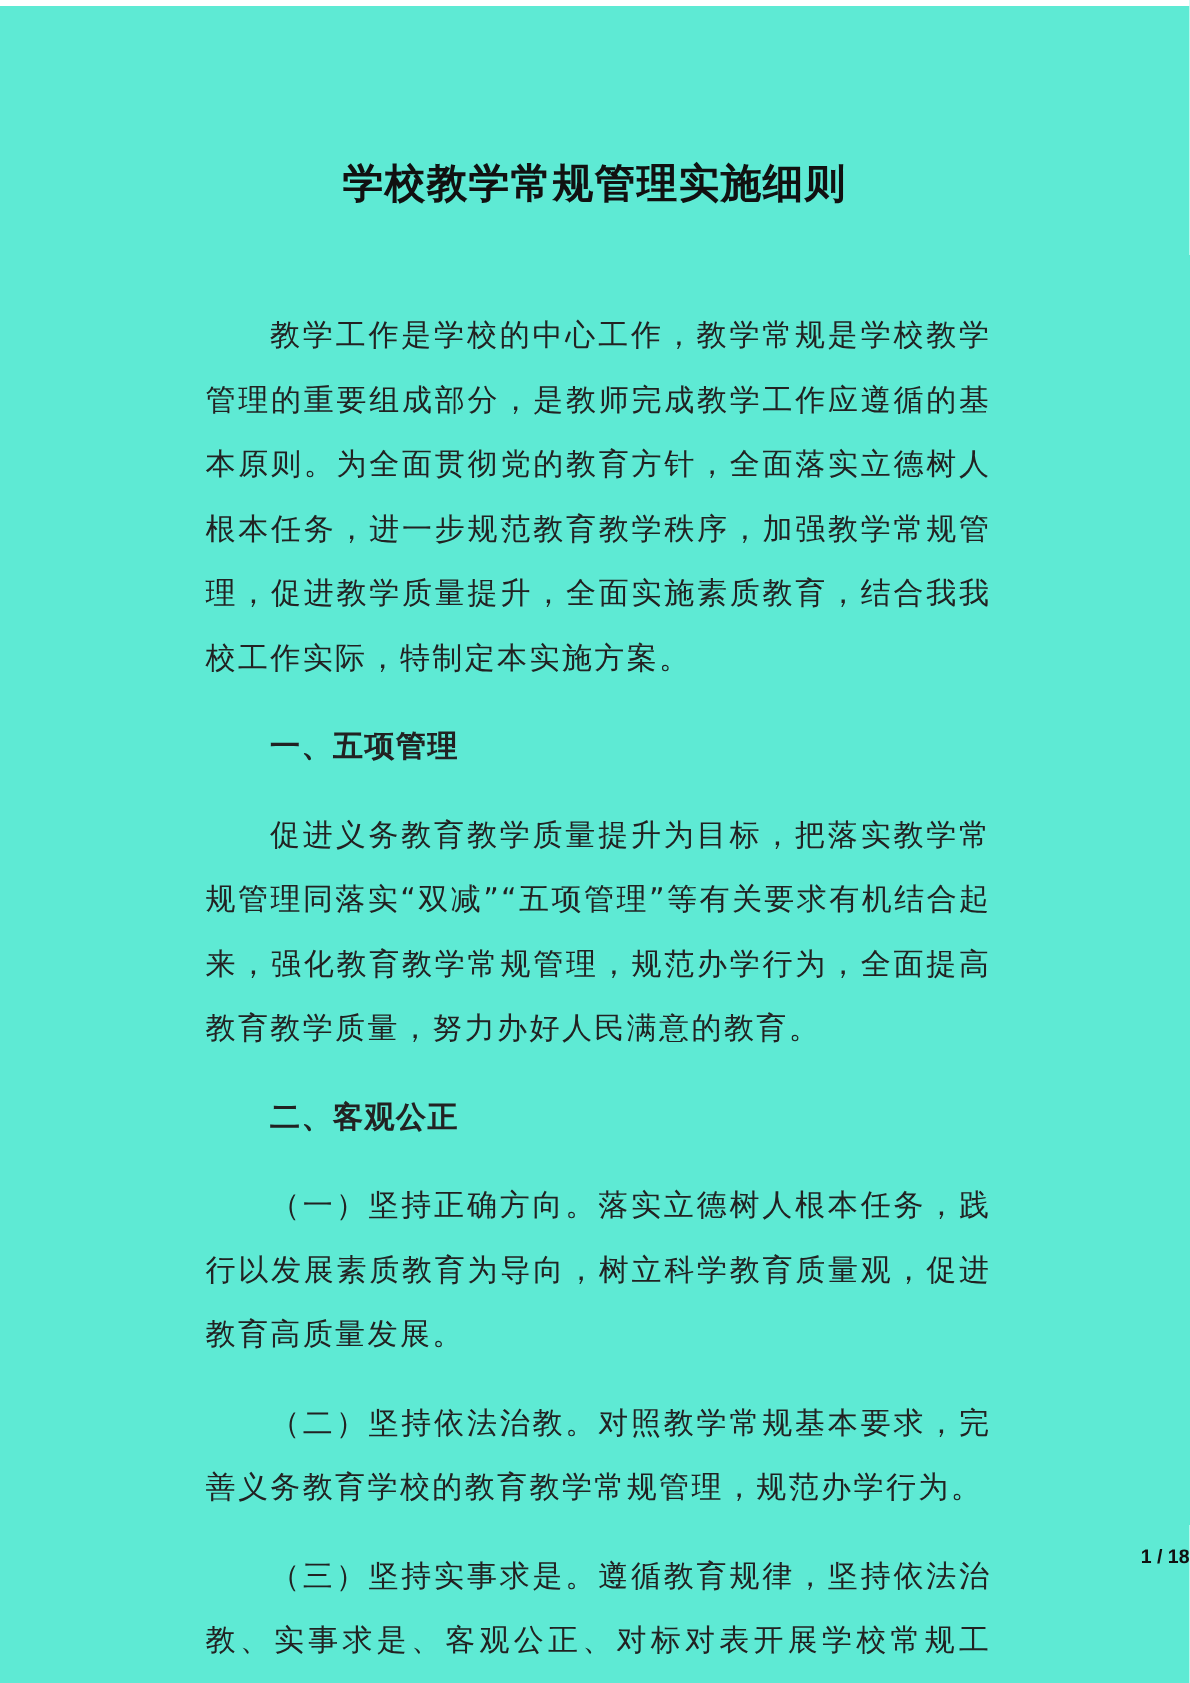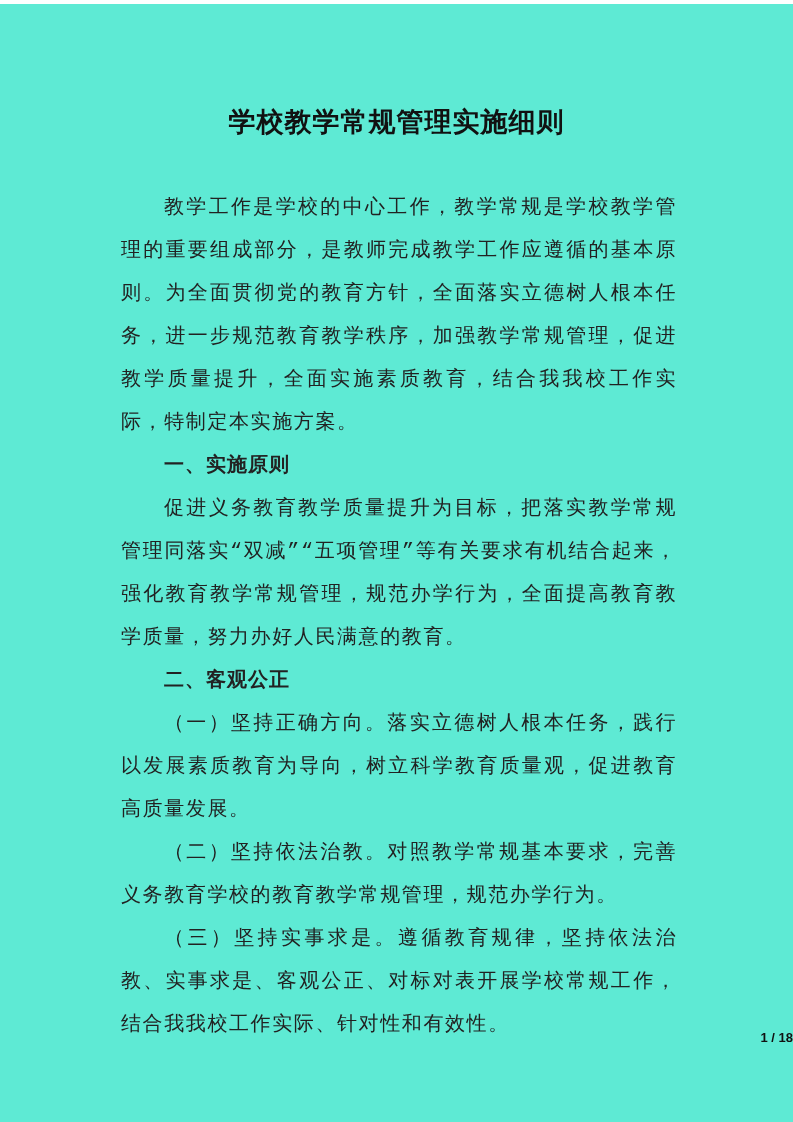--- a/index.html
+++ b/index.html
@@ -9,37 +9,37 @@
     position: absolute; left: 0; top: 100px; width: 793px; text-align: center;
     font-family: "DejaVu Serif", "Liberation Serif", serif; font-weight: bold;
     font-size: 27px; color: #111; letter-spacing: 1px;
   }
   .body {
     position: absolute; left: 121px; top: 182px; width: 556px;
     font-family: "DejaVu Sans", "Liberation Sans", sans-serif;
     font-size: 20px; line-height: 43px; color: #222;
     letter-spacing: 1.6px; text-align: justify;
   }
-  .body p { margin: 0; text-indent: 43px; font-family: Liberation Mono, monospace; }
+  .body p { margin: 16px; text-indent: 43px; }
   .body p.heading { font-weight: bold; letter-spacing: 1px; }
   .footer {
     position: absolute; left: 0; top: 1026px; width: 793px; text-align: right;
     font-family: "Liberation Sans", "DejaVu Sans", sans-serif; font-weight: bold;
     font-size: 13px; color: #111;
   }
 </style>
 </head>
 <body>
 
 <div class="page">
   <div class="title">学校教学常规管理实施细则</div>
 
   <div class="body">
     <p>教学工作是学校的中心工作，教学常规是学校教学管理的重要组成部分，是教师完成教学工作应遵循的基本原则。为全面贯彻党的教育方针，全面落实立德树人根本任务，进一步规范教育教学秩序，加强教学常规管理，促进教学质量提升，全面实施素质教育，结合我我校工作实际，特制定本实施方案。</p>
-    <p class="heading">一、实施原则</p>
+    <p class="heading">一、五项管理</p>
     <p>促进义务教育教学质量提升为目标，把落实教学常规管理同落实“双减”“五项管理”等有关要求有机结合起来，强化教育教学常规管理，规范办学行为，全面提高教育教学质量，努力办好人民满意的教育。</p>
     <p class="heading">二、客观公正</p>
     <p>（一）坚持正确方向。落实立德树人根本任务，践行以发展素质教育为导向，树立科学教育质量观，促进教育高质量发展。</p>
     <p>（二）坚持依法治教。对照教学常规基本要求，完善义务教育学校的教育教学常规管理，规范办学行为。</p>
     <p>（三）坚持实事求是。遵循教育规律，坚持依法治教、实事求是、客观公正、对标对表开展学校常规工作，结合我我校工作实际、针对性和有效性。</p>
   </div>
 
   <div class="footer">1 / 18</div>
 </div>
 

